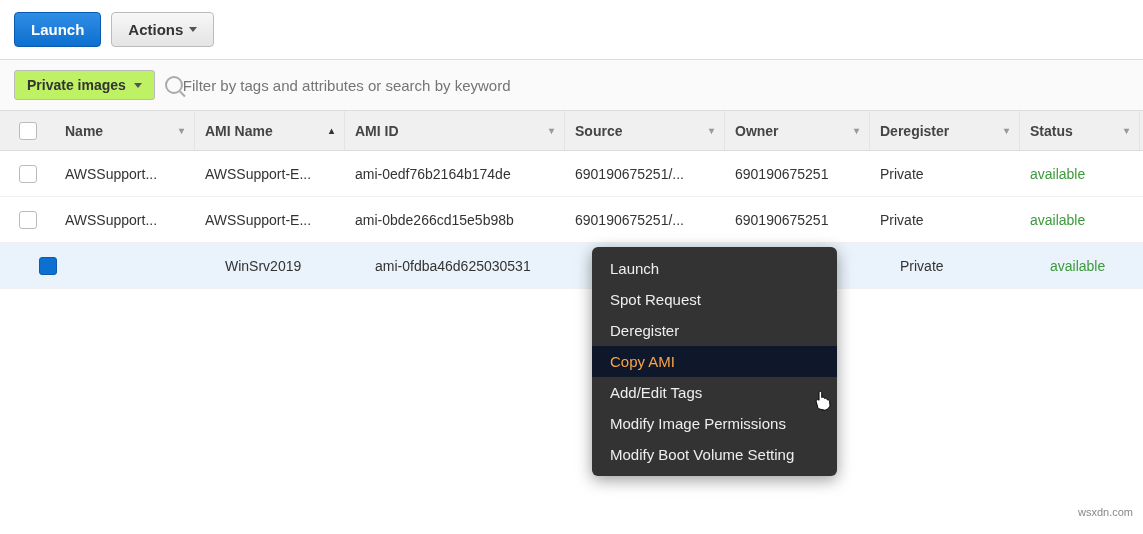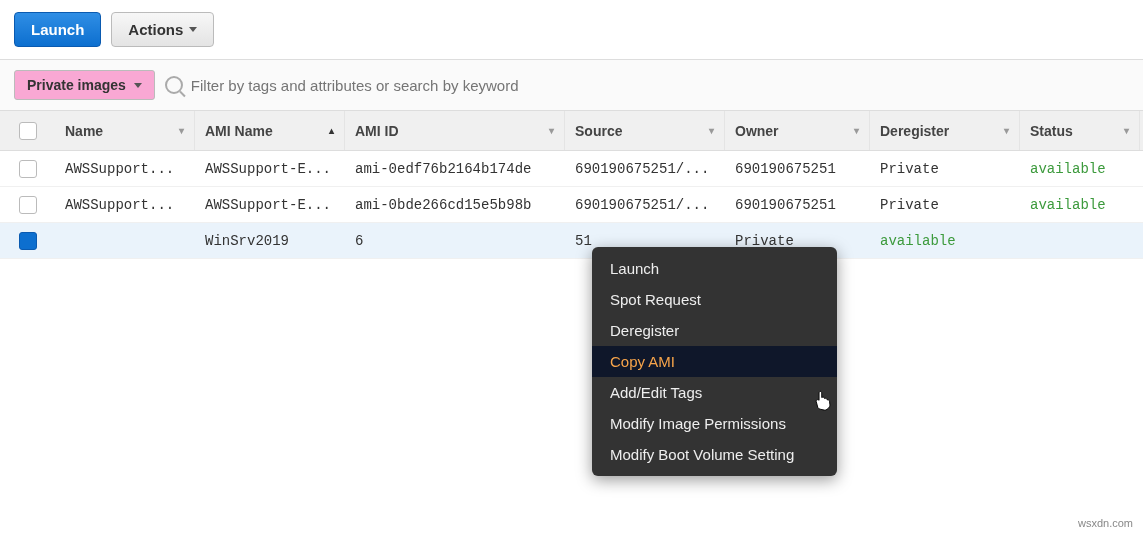--- a/index.html
+++ b/index.html
@@ -51,33 +51,32 @@
     border-top: 1px solid #ddd;
     border-bottom: 1px solid #ddd;
     background: #fafafa;
     padding: 10px 14px;
     display: flex;
     align-items: center;
     gap: 10px;
   }
   .dropdown-filter {
     border: 1px solid #bbb;
-    background: #f9a8d4;
+    background: #bef264;
     border-radius: 3px;
     padding: 6px 12px;
     font-weight: 700;
     display: inline-flex;
     align-items: center;
     gap: 8px;
     cursor: pointer;
   }
   .search-wrap {
     display: flex;
     align-items: center;
-    gap: 8px;
     flex: 1;
     color: #888;
   }
   .search-icon {
     width: 18px; height: 18px;
     border: 2px solid #aaa;
     border-radius: 50%;
     position: relative;
   }
   .search-icon::after {
@@ -118,33 +117,33 @@
     cursor: pointer;
   }
   .grid-header .cell:first-child { justify-content: center; border-right: none; }
   .sort-icon {
     color: #999;
     font-size: 10px;
     line-height: 10px;
   }
   .sort-active { color: #333; }
   .grid-row {
-    height: 36px;
+    height: 46px;
     border-bottom: 1px solid #f0f0f0;
-    font-family: Liberation Mono, monospace;
   }
   .grid-row .cell {
     padding: 0 10px;
     white-space: nowrap;
     overflow: hidden;
     text-overflow: ellipsis;
   }
   .grid-row .cell:first-child { display: flex; justify-content: center; }
   .row-selected {
     background: #eaf3fb;
+    padding-left: 20px;
   }
   .checkbox {
     width: 18px; height: 18px;
     border: 1px solid #bbb;
     border-radius: 3px;
     background: #fff;
     cursor: pointer;
   }
   .checkbox.checked {
     background: #0d6fcf;
@@ -174,21 +173,21 @@
   }
   .cursor-pointer {
     position: absolute;
     top: 389px;
     left: 812px;
     width: 22px; height: 22px;
     z-index: 200;
   }
   .watermark {
     position: absolute;
-    bottom: 5px;
+    bottom: 16px;
     right: 10px;
     font-size: 11px;
     color: #888;
     font-family: Arial, sans-serif;
   }
 </style>
 </head>
 <body>
 
 <div class="toolbar">
@@ -268,20 +267,21 @@
       <div class="cell">690190675251</div>
       <div class="cell">Private</div>
       <div class="cell status-available">available</div>
     </div>
     <div class="grid-row row-selected">
       <div class="cell">
         <div class="checkbox checked"></div>
       </div>
       <div class="cell"></div>
       <div class="cell">WinSrv2019</div>
+      <div class="cell">ami-0fdba46d625030531</div>
       <div class="cell">6</div>
       <div class="cell">51</div>
       <div class="cell">Private</div>
       <div class="cell status-available">available</div>
     </div>
   </div>
 
 <div class="context-menu" id="ctx">
     <div class="item">Launch</div>
     <div class="item">Spot Request</div>

